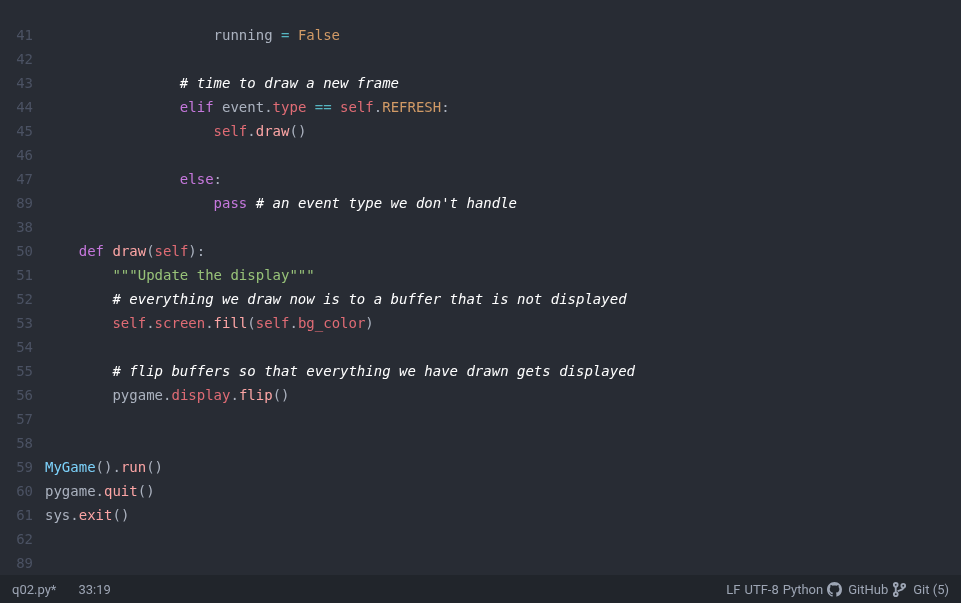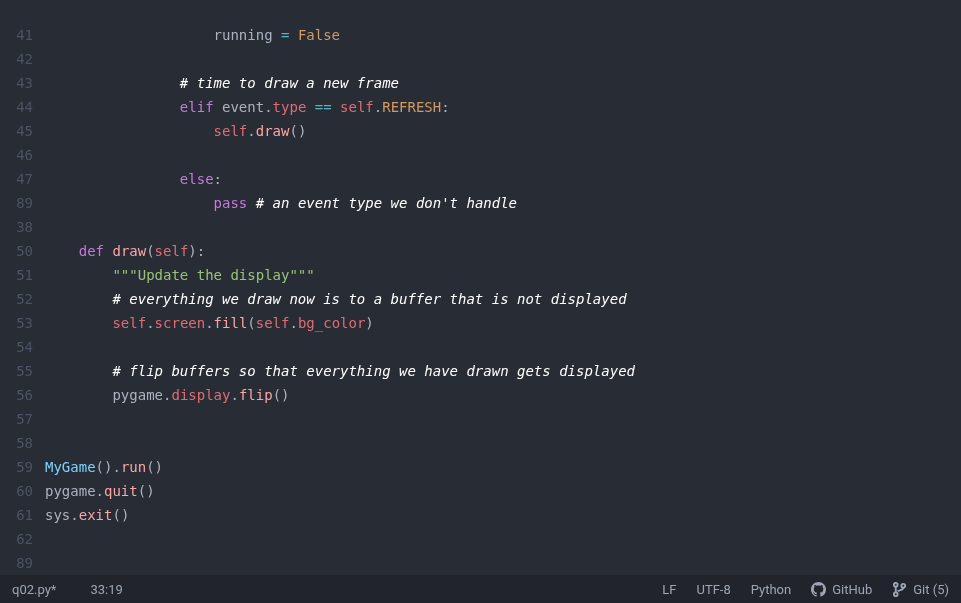--- a/index.html
+++ b/index.html
@@ -58,24 +58,24 @@
       background: #21252b;
       color: #9da5b4;
       display: flex;
       align-items: center;
       font-size: 13px;
       font-family: -apple-system, BlinkMacSystemFont, "Segoe UI", Roboto, Arial, sans-serif;
     }
     .status-left, .status-right {
       display: flex;
       align-items: center;
-      gap: 34px;
+      gap: 22px;
     }
     .status-left { padding-left: 12px; }
-    .status-right { margin-left: auto; padding-right: 12px; gap: 20px; justify-content: space-between; }
+    .status-right { margin-left: auto; padding-right: 12px; gap: 4px; justify-content: space-between; }
     .status-item { display: flex; align-items: center; gap: 6px; cursor: pointer; }
     
     .tk-kw { color: #c678dd; }       
     .tk-const { color: #d19a66; }    
     .tk-self { color: #e06c75; }     
     .tk-name { color: #abb2bf; }     
     .tk-fn { color: #fca5a5; }       
     .tk-op { color: #56b6c2; }       
     .tk-punc { color: #abb2bf; }
     .tk-comment { color: #ffffff; font-style: italic; }

